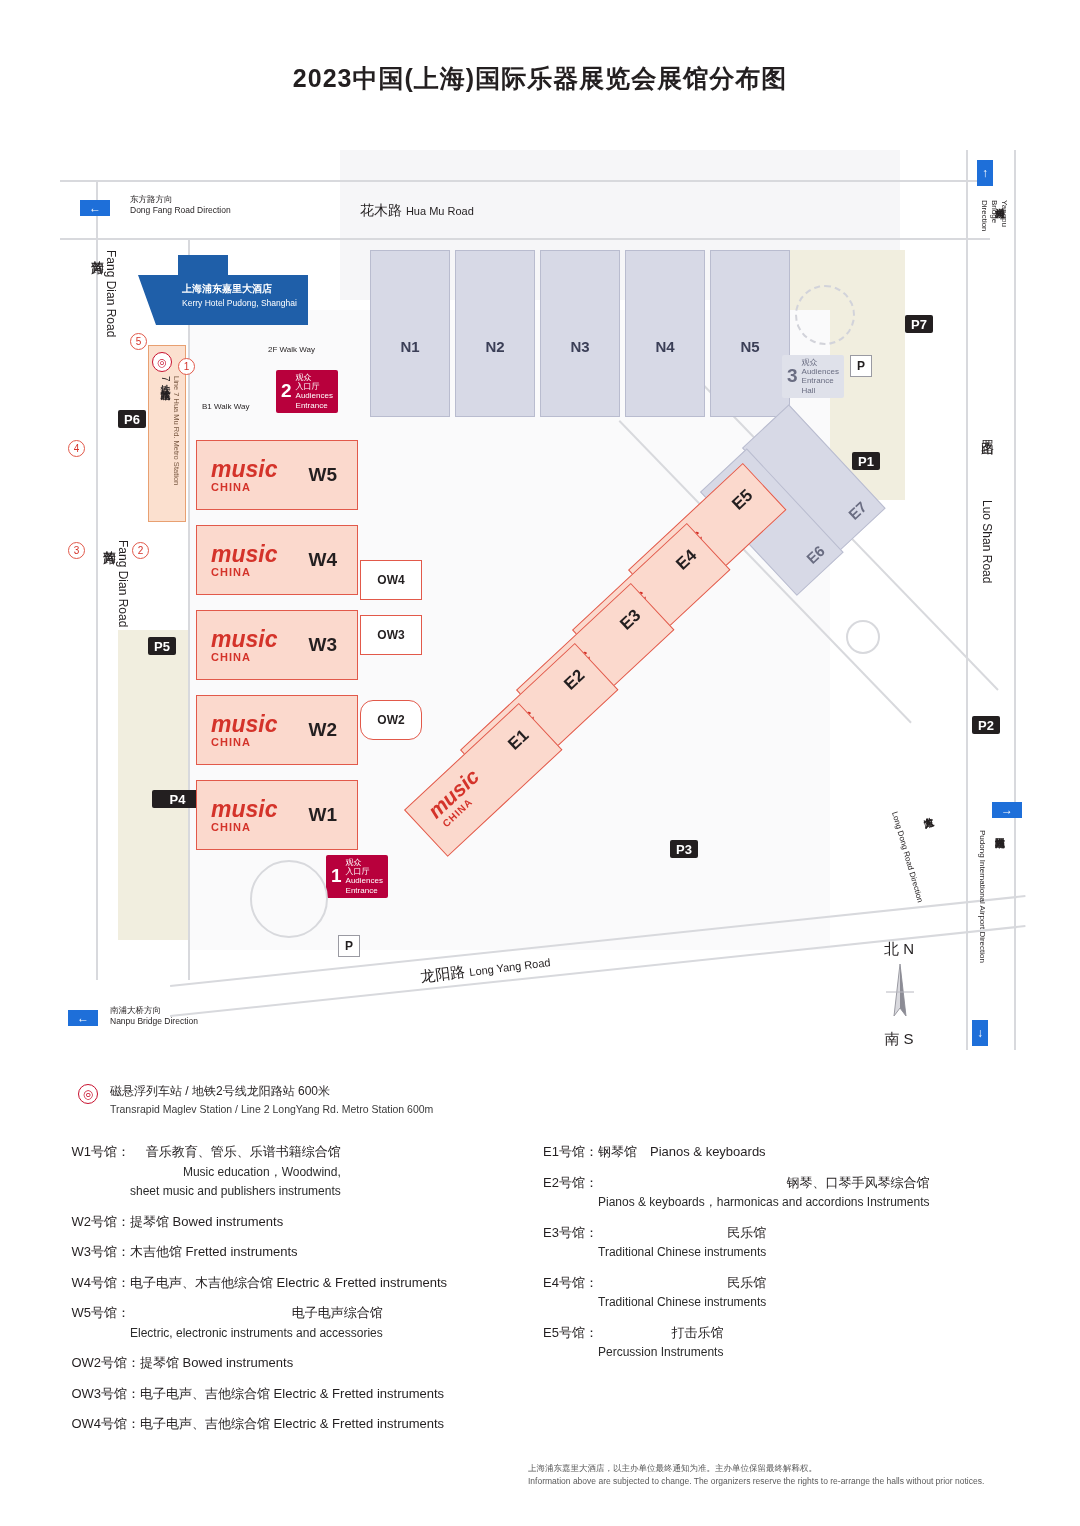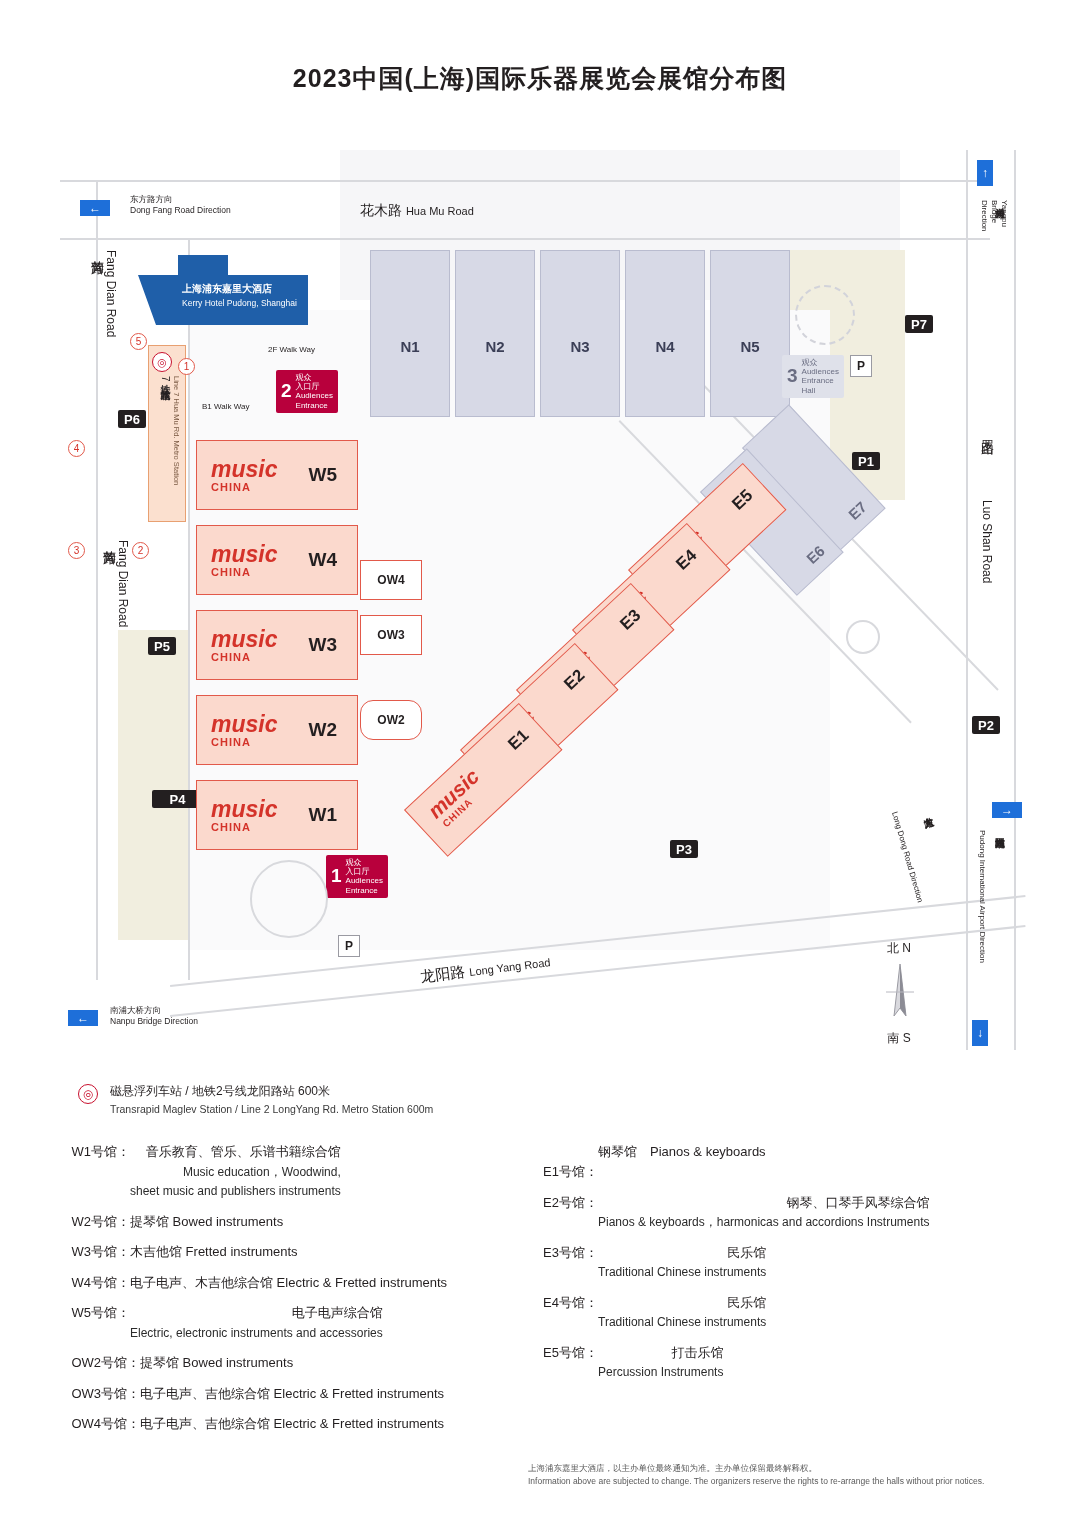--- a/index.html
+++ b/index.html
@@ -70,21 +70,21 @@
   
   .rl{position:absolute;font-size:12px;color:#231f20;}
   .rl .en{font-size:11px;}
   .rl-v{position:absolute;writing-mode:vertical-rl;font-size:13px;color:#231f20;letter-spacing:1px;}
   .rl-v.small{font-size:10px;letter-spacing:0;}
   .dirsmall{position:absolute;font-size:8.5px;line-height:1.25;color:#231f20;}
   .arrowbox{position:absolute;background:#1e6fd9;display:flex;align-items:center;justify-content:center;color:#fff;font-size:12px;}
   .numcirc{position:absolute;width:15px;height:15px;border:1px solid #e2594a;border-radius:50%;
            color:#d4332a;font-size:10px;display:flex;align-items:center;justify-content:center;background:#fff;}
   .walktxt{position:absolute;font-size:8px;color:#231f20;}
-  .compass{position:absolute;text-align:center;font-size:12px;color:#231f20;}
+  .compass{position:absolute;text-align:center;font-size:15px;color:#231f20;}
   
   .maglev{position:absolute;left:62px;top:1082px;font-size:12px;line-height:1.5;}
   .maglev .en{font-size:10.5px;color:#3b3b3b;}
   .maglev .ico{position:absolute;left:16px;top:2px;width:18px;height:18px;border-radius:50%;
        background:#fff;border:1.6px solid #c8102e;color:#c8102e;font-size:12px;
        display:flex;align-items:center;justify-content:center;}
   
   .listcol{position:absolute;font-size:13px;line-height:1.5;text-align:right;}
   .listcol .row{margin-bottom:11px;display:flex;}
   .listcol .k{white-space:nowrap;}
@@ -371,21 +371,21 @@
     <div class="v"><span>电子电声、吉他综合馆  Electric &amp; Fretted instruments</span></div>
   </div>
   <div class="row">
     <div class="k" style="width:82px;">OW4号馆：</div>
     <div class="v"><span>电子电声、吉他综合馆  Electric &amp; Fretted instruments</span></div>
   </div>
 </div>
 
 <div class="listcol" style="left:528px;top:1142px;width:520px;">
   <div class="row">
-    <div class="k" style="width:70px;margin-top:20px;">E1号馆：</div>
+    <div class="k" style="width:70px;">E1号馆：</div>
     <div class="v"><span>钢琴馆　Pianos &amp; keyboards</span></div>
   </div>
   <div class="row">
     <div class="k" style="width:70px;">E2号馆：</div>
     <div class="v">
       <span>钢琴、口琴手风琴综合馆</span><br>
       <span class="en">Pianos &amp; keyboards，harmonicas and accordions  Instruments</span>
     </div>
   </div>
   <div class="row">

